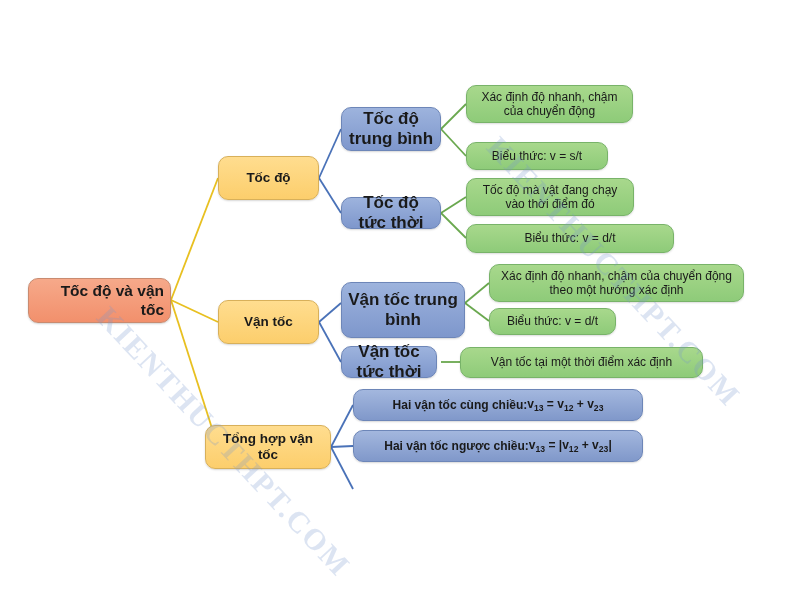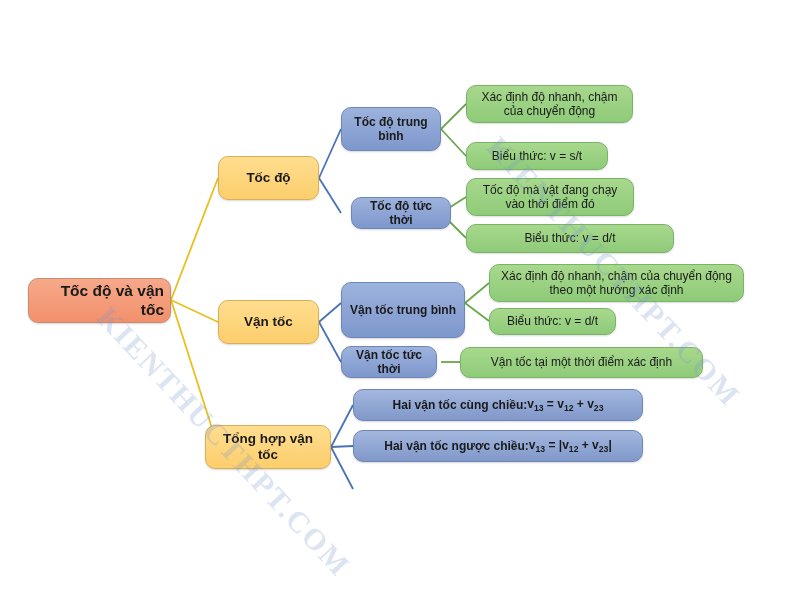--- a/index.html
+++ b/index.html
@@ -49,21 +49,21 @@
     background: linear-gradient(to bottom, #ffdd8f 0%, #fcce6c 100%);
     border: 1px solid #d8b05a;
     font-size: 13.5px;
     font-weight: 600;
     box-shadow: 0 1px 2px rgba(0,0,0,0.16);
   }
   
   .n-l2 {
     background: linear-gradient(to bottom, #9db3dd 0%, #7e97cc 100%);
     border: 1px solid #6d86b8;
-    font-size: 12px;
+    font-size: 17px;
     font-weight: 600;
     box-shadow: 0 1px 2px rgba(0,0,0,0.16);
   }
   
   .n-l3 {
     background: linear-gradient(to bottom, #a8d88c 0%, #8ecb79 100%);
     border: 1px solid #78b369;
     font-size: 12px;
     font-weight: 500;
     box-shadow: 0 1px 2px rgba(0,0,0,0.14);
@@ -136,21 +136,21 @@
   <div class="node n-root" style="left:28px; top:278px; width:143px; height:45px;text-align:right;">Tốc độ và vận tốc</div>
 
   <div class="node n-l1" style="left:218px; top:156px; width:101px; height:44px;">Tốc độ</div>
 
   <div class="node n-l1" style="left:218px; top:300px; width:101px; height:44px;">Vận tốc</div>
 
   <div class="node n-l1" style="left:205px; top:425px; width:126px; height:44px;">Tổng hợp vận tốc</div>
 
   <div class="node n-l2" style="left:341px; top:107px; width:100px; height:44px;">Tốc độ trung bình</div>
 
-  <div class="node n-l2" style="left:351px; top:197px; width:100px; height:32px;">Tốc độ tức thời</div>
+  <div class="node n-l2" style="left:341px; top:197px; width:100px; height:32px;">Tốc độ tức thời</div>
 
   <div class="node n-l2" style="left:341px; top:282px; width:124px; height:56px;">Vận tốc trung bình</div>
 
   <div class="node n-l2" style="left:341px; top:346px; width:96px; height:32px;">Vận tốc tức thời</div>
 
   <div class="node n-l3" style="left:466px; top:85px; width:167px; height:38px;">Xác định độ nhanh, chậm của chuyển động</div>
 
   <div class="node n-l3" style="left:466px; top:142px; width:142px; height:28px;">Biểu thức: v = s/t</div>
 
   <div class="node n-l3" style="left:466px; top:178px; width:168px; height:38px;">Tốc độ mà vật đang chạy vào thời điểm đó</div>

